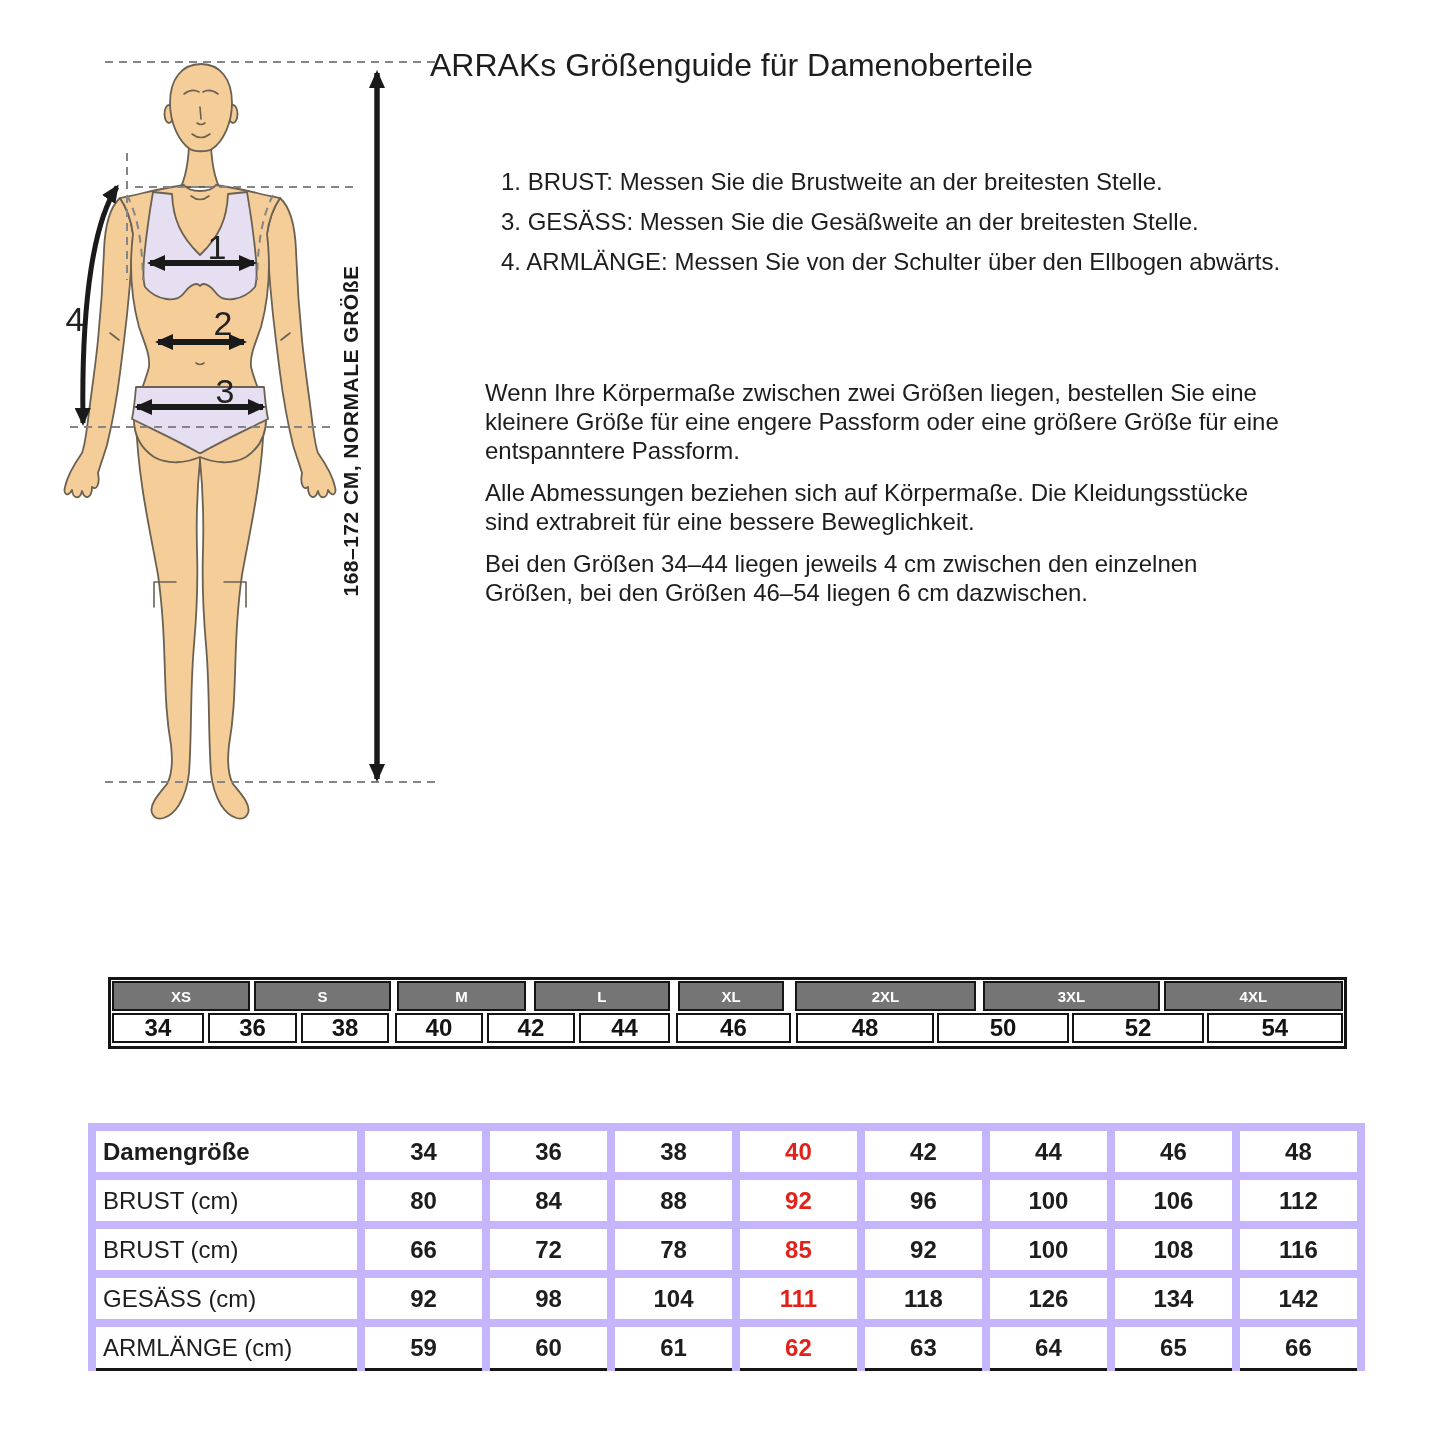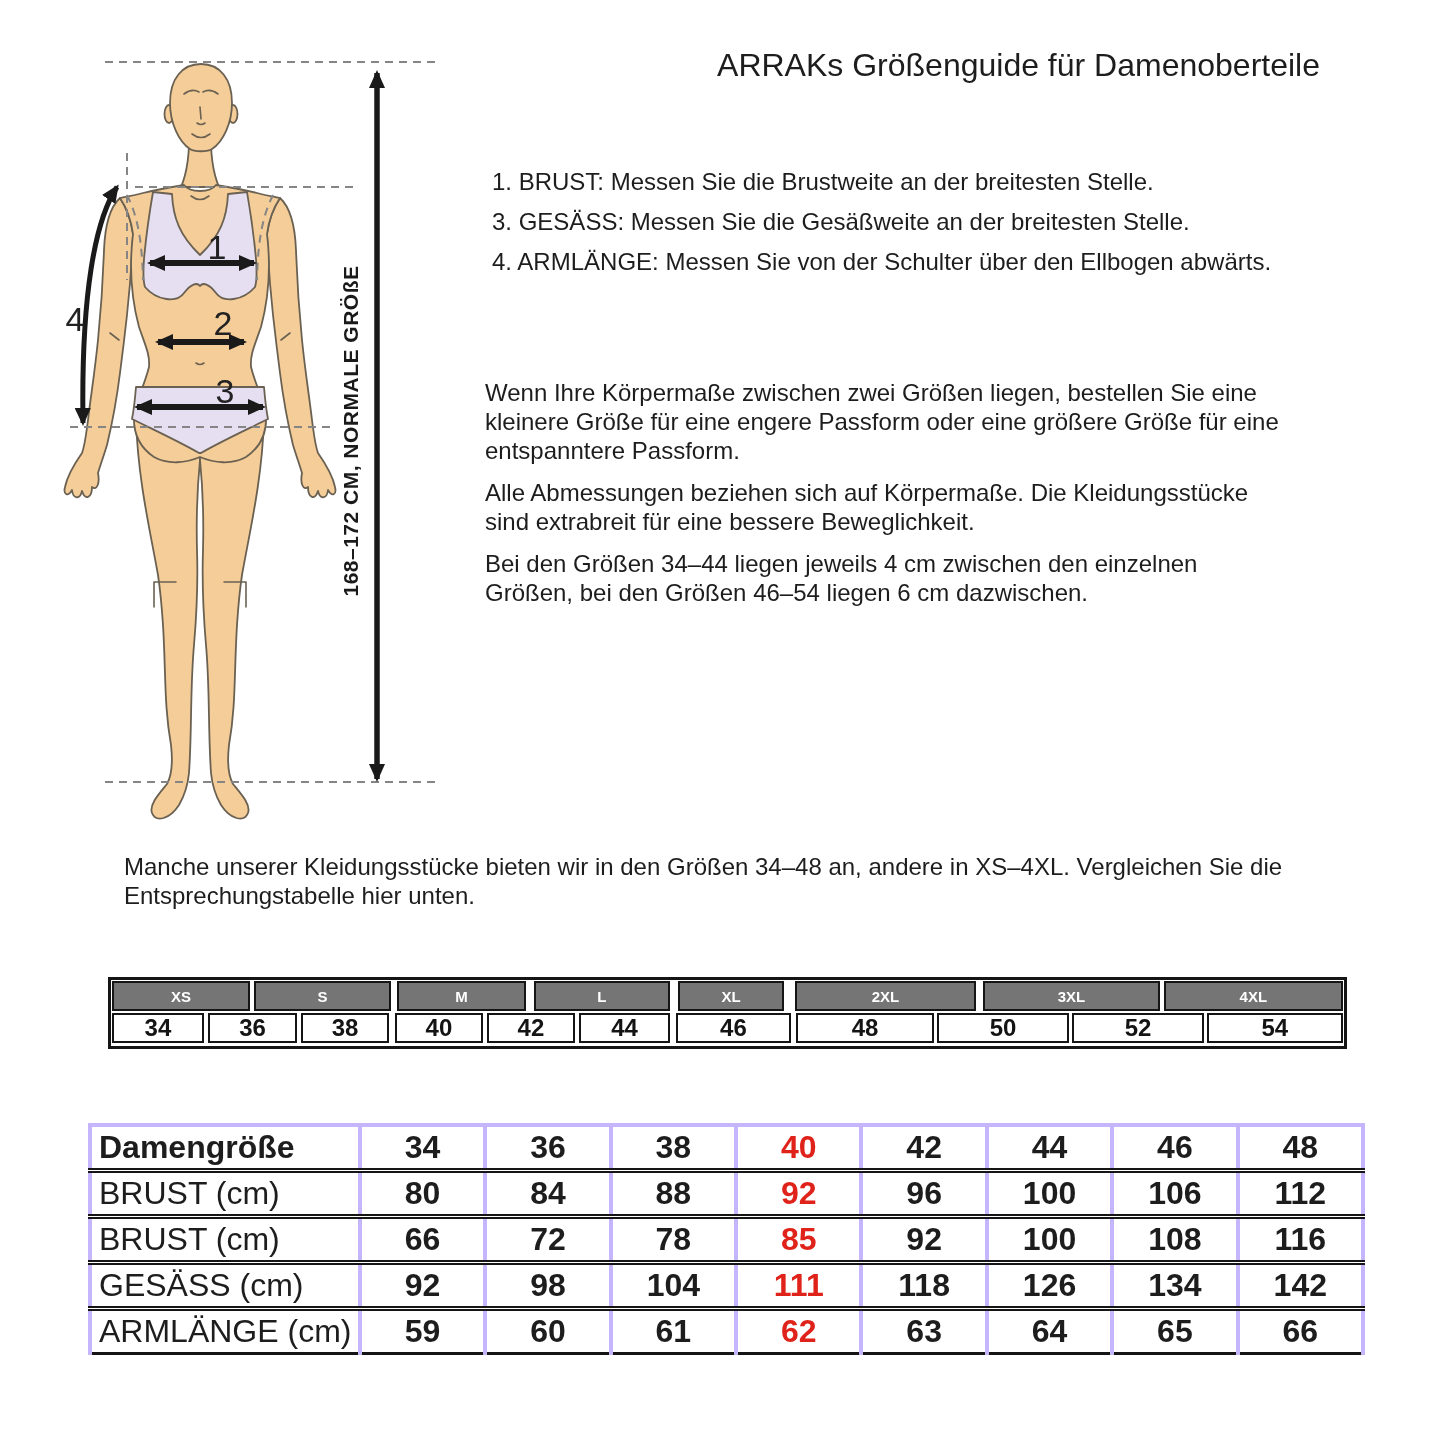--- a/index.html
+++ b/index.html
@@ -1,44 +1,44 @@
 <!DOCTYPE html>
 <html><head>
 <meta charset="utf-8">
 <style>
   html,body{margin:0;padding:0;background:#fff;}
   .page{position:relative;width:1445px;height:1445px;background:#ffffff;
         font-family:"Liberation Sans",sans-serif;color:#1d1d1d;overflow:hidden;}
 
   
-  .title{position:absolute;left:430px;top:46px;width:890px;text-align:right;
+  .title{position:absolute;left:430px;top:46px;width:890px;text-align:left;
          font-size:32px;line-height:38px;}
   .instructions{position:absolute;left:485px;top:170px;font-size:24px;}
-  .instructions p{margin:0 7px 16px;line-height:24px;white-space:nowrap;}
+  .instructions p{margin:0 16px 16px;line-height:24px;white-space:nowrap;}
   .paragraphs{position:absolute;left:485px;top:366px;width:805px;font-size:24px;line-height:29px;}
   .paragraphs p{margin:12px 0 13px;}
   .note{position:absolute;left:124px;top:852px;width:1205px;font-size:24px;line-height:29px;}
 
   
   .figure-wrap{position:absolute;left:60px;top:35px;width:380px;height:810px;}
 
   
   .ct{position:absolute;left:108px;top:977px;width:1239px;height:72px;
       border:3px solid #151515;box-sizing:border-box;background:#fff;}
   .ct-cell{position:absolute;box-sizing:border-box;border:2px solid #151515;
            display:flex;align-items:center;justify-content:center;font-weight:700;}
   .ct-letter{top:1px;height:30px;background:#757575;color:#ffffff;font-size:15px;}
   .ct-number{top:33px;height:30px;background:#ffffff;color:#141414;font-size:24px;}
 
   
   .mt-wrap{position:absolute;left:88px;top:1123px;width:1277px;}
   table.mt{border-collapse:collapse;width:100%;table-layout:fixed;
            border:3px solid #151515;background:#fff;}
-  table.mt th,table.mt td{border:4px solid #c4b5fd;height:41px;padding:0;
-           text-align:center;font-size:32px;font-weight:700;}
+  table.mt th,table.mt td{border:8px solid #c4b5fd;height:41px;padding:0;
+           text-align:center;font-size:24px;font-weight:700;}
   table.mt tr>*{border-bottom:5px double #151515;}
   table.mt tr:last-child>*{border-bottom:3px solid #151515;}
   table.mt .lbl{text-align:left;padding-left:7px;font-weight:400;}
   table.mt .hdr{font-weight:700;}
   .hl{color:#e0231a;}
 </style>
 </head>
 <body>
 
 <div class="page">
@@ -153,21 +153,20 @@
     <p>3. GESÄSS: Messen Sie die Gesäßweite an der breitesten Stelle.</p>
     <p>4. ARMLÄNGE: Messen Sie von der Schulter über den Ellbogen abwärts.</p>
   </div>
 
   <div class="paragraphs">
     <p>Wenn Ihre Körpermaße zwischen zwei Größen liegen, bestellen Sie eine kleinere Größe für eine engere Passform oder eine größere Größe für eine entspanntere Passform.</p>
     <p>Alle Abmessungen beziehen sich auf Körpermaße. Die Kleidungsstücke sind extrabreit für eine bessere Beweglichkeit.</p>
     <p>Bei den Größen 34–44 liegen jeweils 4 cm zwischen den einzelnen Größen, bei den Größen 46–54 liegen 6 cm dazwischen.</p>
   </div>
 
-  <div class="note">Manche unserer Kleidungsstücke bieten wir in den Größen 34–48 an, andere in XS–4XL. Vergleichen Sie die Entsprechungstabelle hier unten.</div>
 
   <div class="ct">
     <div class="ct-cell ct-letter" style="left:0.08%;width:11.19%">XS</div>
     <div class="ct-cell ct-letter" style="left:11.60%;width:11.11%">S</div>
     <div class="ct-cell ct-letter" style="left:23.19%;width:10.46%">M</div>
     <div class="ct-cell ct-letter" style="left:34.30%;width:11.03%">L</div>
     <div class="ct-cell ct-letter" style="left:45.99%;width:8.60%">XL</div>
     <div class="ct-cell ct-letter" style="left:55.47%;width:14.68%">2XL</div>
     <div class="ct-cell ct-letter" style="left:70.72%;width:14.36%">3XL</div>
     <div class="ct-cell ct-letter" style="left:85.40%;width:14.50%">4XL</div>

